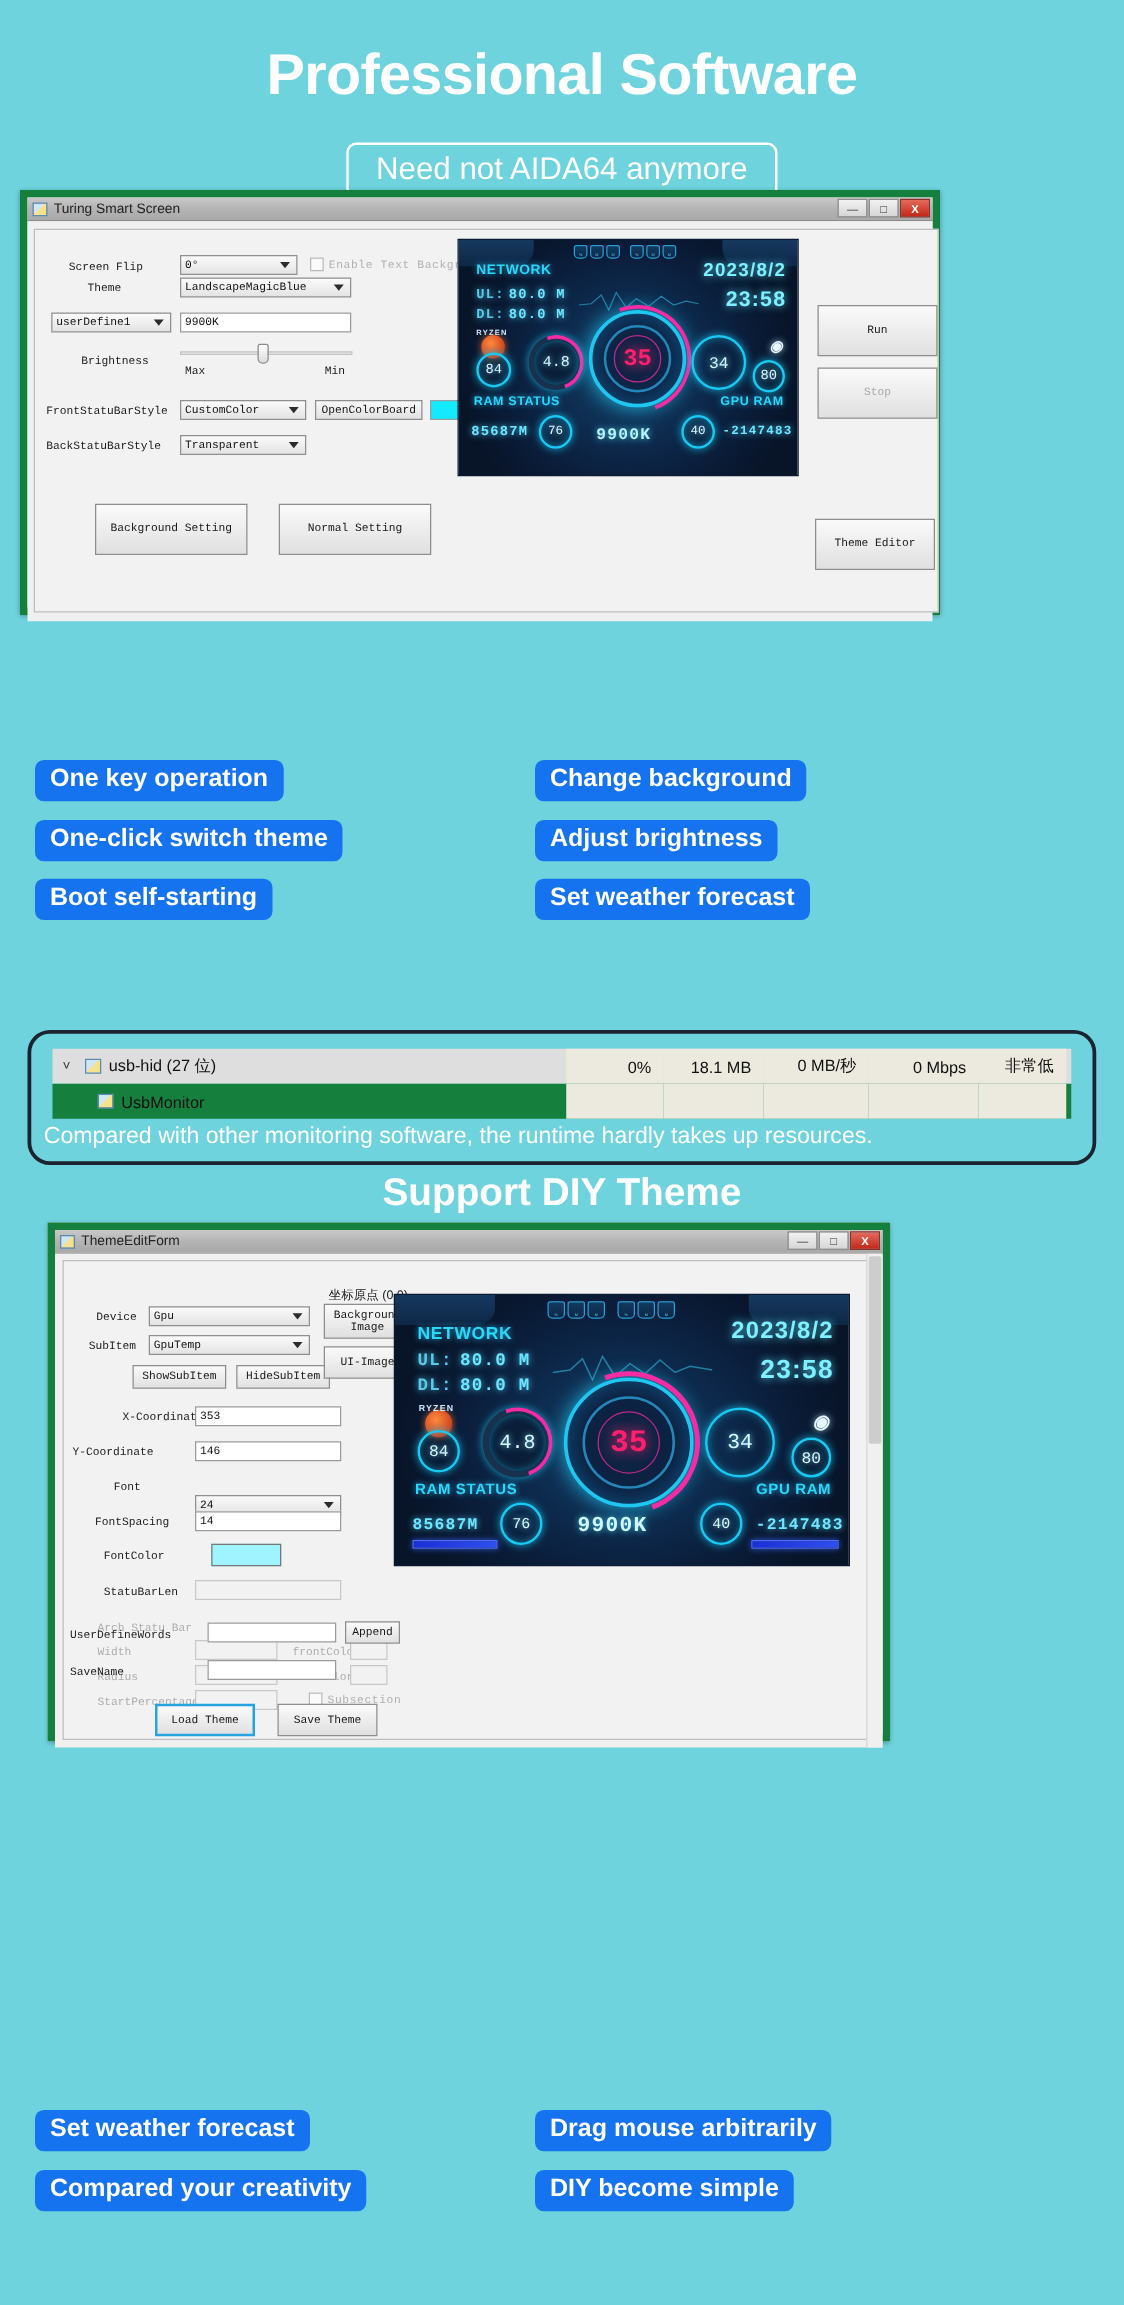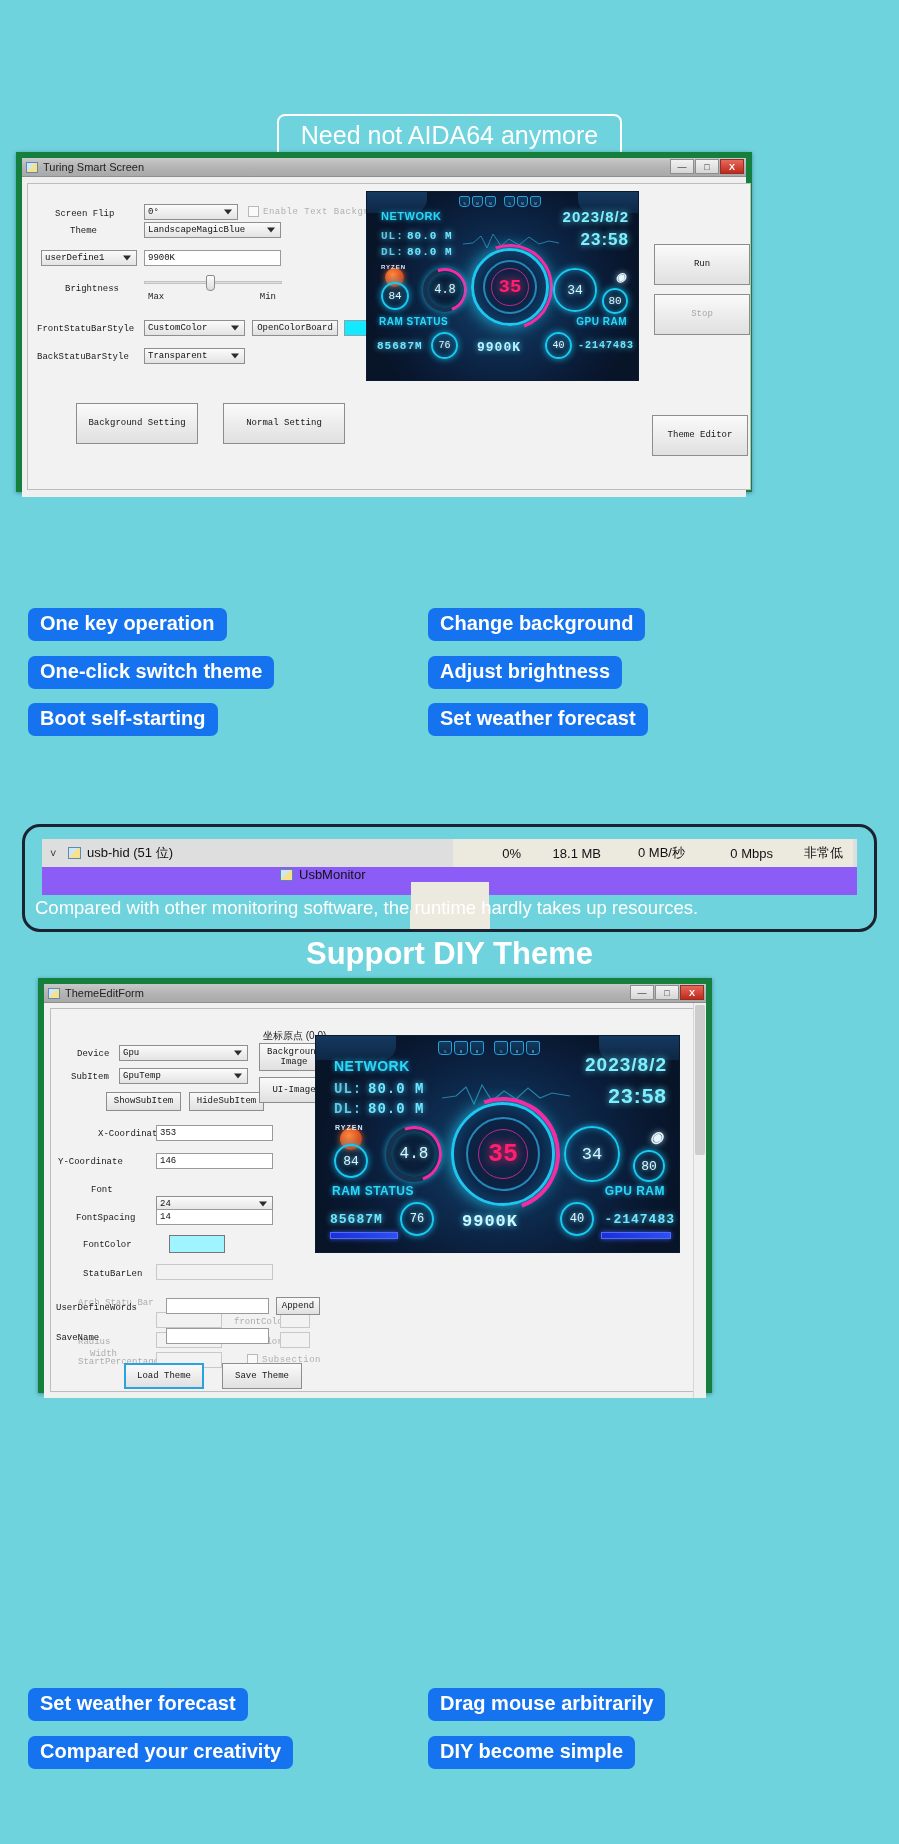--- a/index.html
+++ b/index.html
@@ -232,21 +232,21 @@
     background: transparent;
     overflow: hidden;
   }
   .tm-rows { position: absolute; left: 17px; top: 12px; right: 17px; height: 57px; display: flex; flex-direction: column; }
   .tm-row {
     height: 28px; display: flex; align-items: center;
     font-size: 13px; color: #111;
     font-family: "Liberation Sans", sans-serif;
   }
   .tm-row.r1 { background: #dedede; }
-  .tm-row.r2 { background: #8b5cf6; flex-direction: column; }
+  .tm-row.r2 { background: #15803d; }
   .tm-name { flex: none; width: 411px; display: flex; align-items: center; gap: 6px; padding-left: 8px; }
   .tm-chev { width: 12px; font-size: 11px; color: #333; }
   .tm-ico { width: 13px; height: 12px; background: linear-gradient(135deg,#cfe6f5 0 45%, #f6e28a 45% 100%); border:1px solid #5c8ab0; flex:none; }
   .tm-col { flex: none; text-align: right; padding-right: 10px; background: #ece9df; height: 100%; display: flex; align-items: center; justify-content: flex-end; }
   .tm-caption {
     position: absolute; left: 10px; right: 6px; top: 70px;
     font-size: 18.5px; color: #ffffff; white-space: nowrap;
     font-family: "Liberation Sans", sans-serif;
   }
 
@@ -258,20 +258,21 @@
   .scrollbar {
     position:absolute; width: 13px; background: #f0f0f0; border-left: 1px solid #d6d6d6;
   }
   .scrollbar .th { position:absolute; left:1px; right:1px; background: #cdcdcd; border-radius:2px; }
 </style>
 </head>
 <body>
 
 <div class="page">
 
+  <div class="hero-title">Professional Software</div>
   <div class="hero-sub-wrap">
     <div class="hero-sub">Need not AIDA64 anymore</div>
   </div>
 
   <div class="win" style="left:16px; top:152px; width:736px; height:340px;">
     <div class="titlebar">
       <div class="tb-icon"></div>
       <div class="tb-text">Turing Smart Screen</div>
       <div class="tb-btns">
         <div class="tb-btn">—</div>
@@ -412,21 +413,21 @@
   <div class="pill" style="left:428px; top:608px;">Change background</div>
   <div class="pill" style="left:428px; top:656px;">Adjust brightness</div>
   <div class="pill" style="left:428px; top:703px;">Set weather forecast</div>
 
   <div class="tm-box" style="left:22px; top:824px; width:855px; height:108px;">
     <div class="tm-rows">
       <div class="tm-row r1">
         <div class="tm-name">
           <span class="tm-chev">˅</span>
           <span class="tm-ico"></span>
-          <span>usb-hid (51 位)</span>
+          <span>usb-hid (27 位)</span>
         </div>
         <div class="tm-col" style="width:78px;">0%</div>
         <div class="tm-col" style="width:80px;">18.1 MB</div>
         <div class="tm-col" style="width:84px;">0 MB/秒</div>
         <div class="tm-col" style="width:88px;">0 Mbps</div>
         <div class="tm-col" style="width:70px;">非常低</div>
       </div>
       <div class="tm-row r2">
         <div class="tm-name" style="padding-left:36px;">
           <span class="tm-ico"></span>
@@ -496,21 +497,21 @@
           <span>14</span>
         </div>
         <div class="lbl" style="left:32px; top:231px;">FontColor</div>
         <div class="swatch" style="left:118px; top:226px; width:56px; height:18px; background:#9ff4ff; border:1px solid #777;"></div>
         <div class="lbl" style="left:32px; top:260px;">StatuBarLen</div>
         <div class="txt ro" style="left:105px; top:255px; width:117px;">
           <span></span>
         </div>
 
         <div class="lbl dim" style="left:27px; top:289px;">Arch Statu Bar</div>
-        <div class="lbl dim" style="left:39px; top:308px;margin-top:32px;">Width</div>
+        <div class="lbl dim" style="left:27px; top:308px;">Width</div>
         <div class="txt ro" style="left:105px; top:303px; width:66px;">
           <span></span>
         </div>
         <div class="lbl dim" style="left:183px; top:308px;">frontColor</div>
         <div class="txt ro" style="left:229px; top:303px; width:30px;"></div>
 
         <div class="lbl dim" style="left:27px; top:328px;">Radius</div>
         <div class="txt ro" style="left:105px; top:323px; width:66px;">
           <span></span>
         </div>

